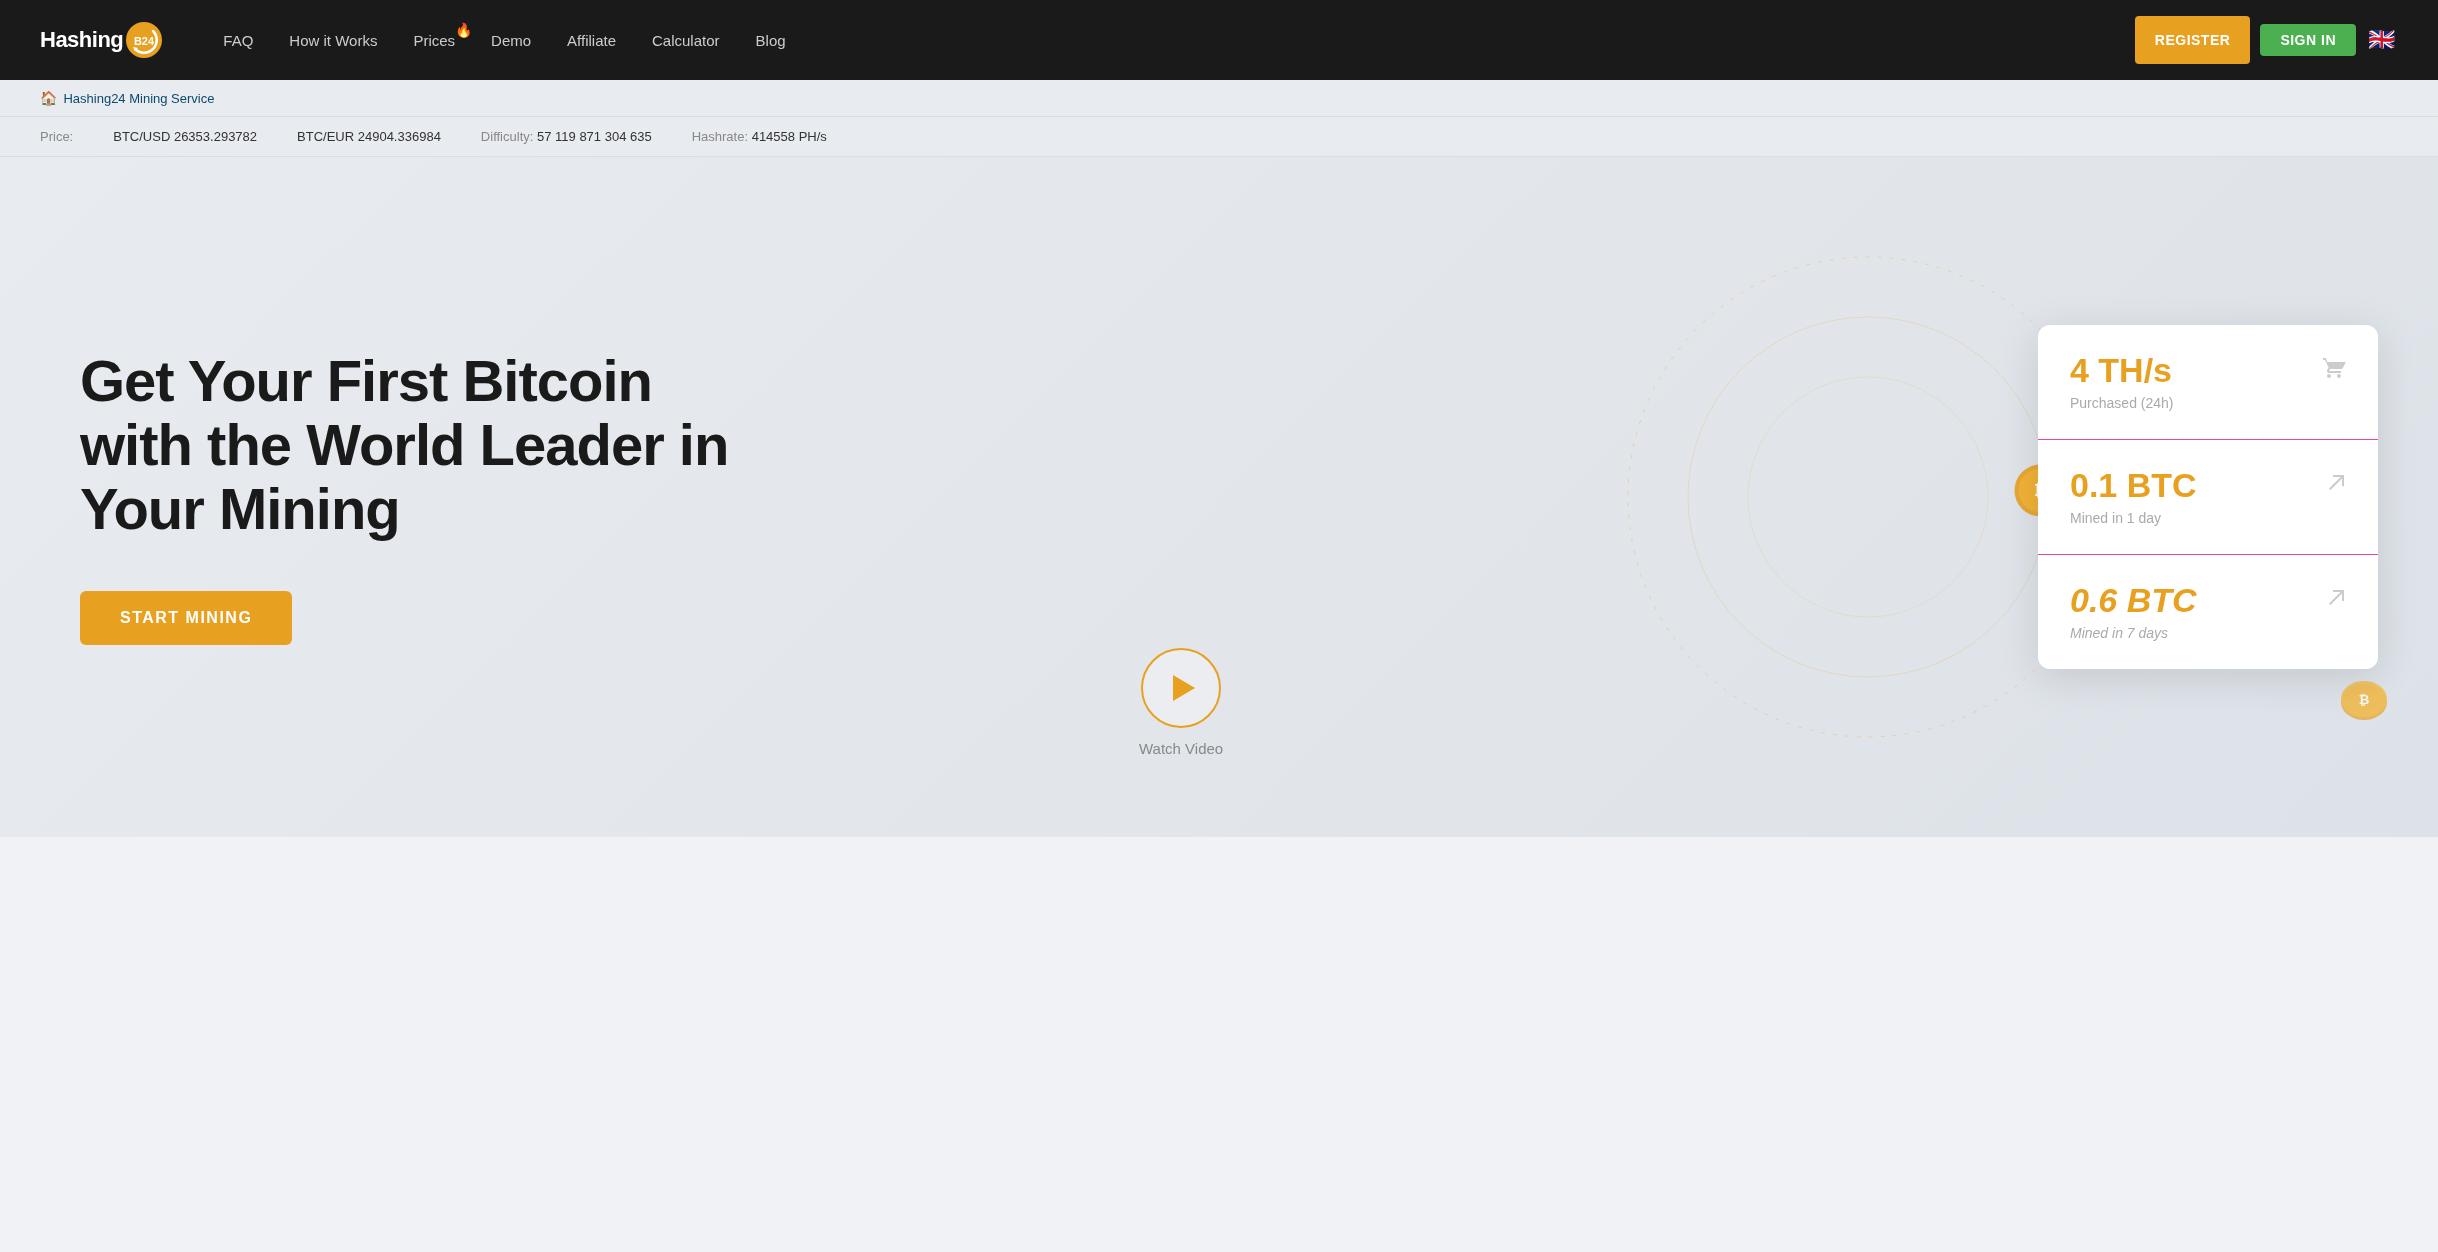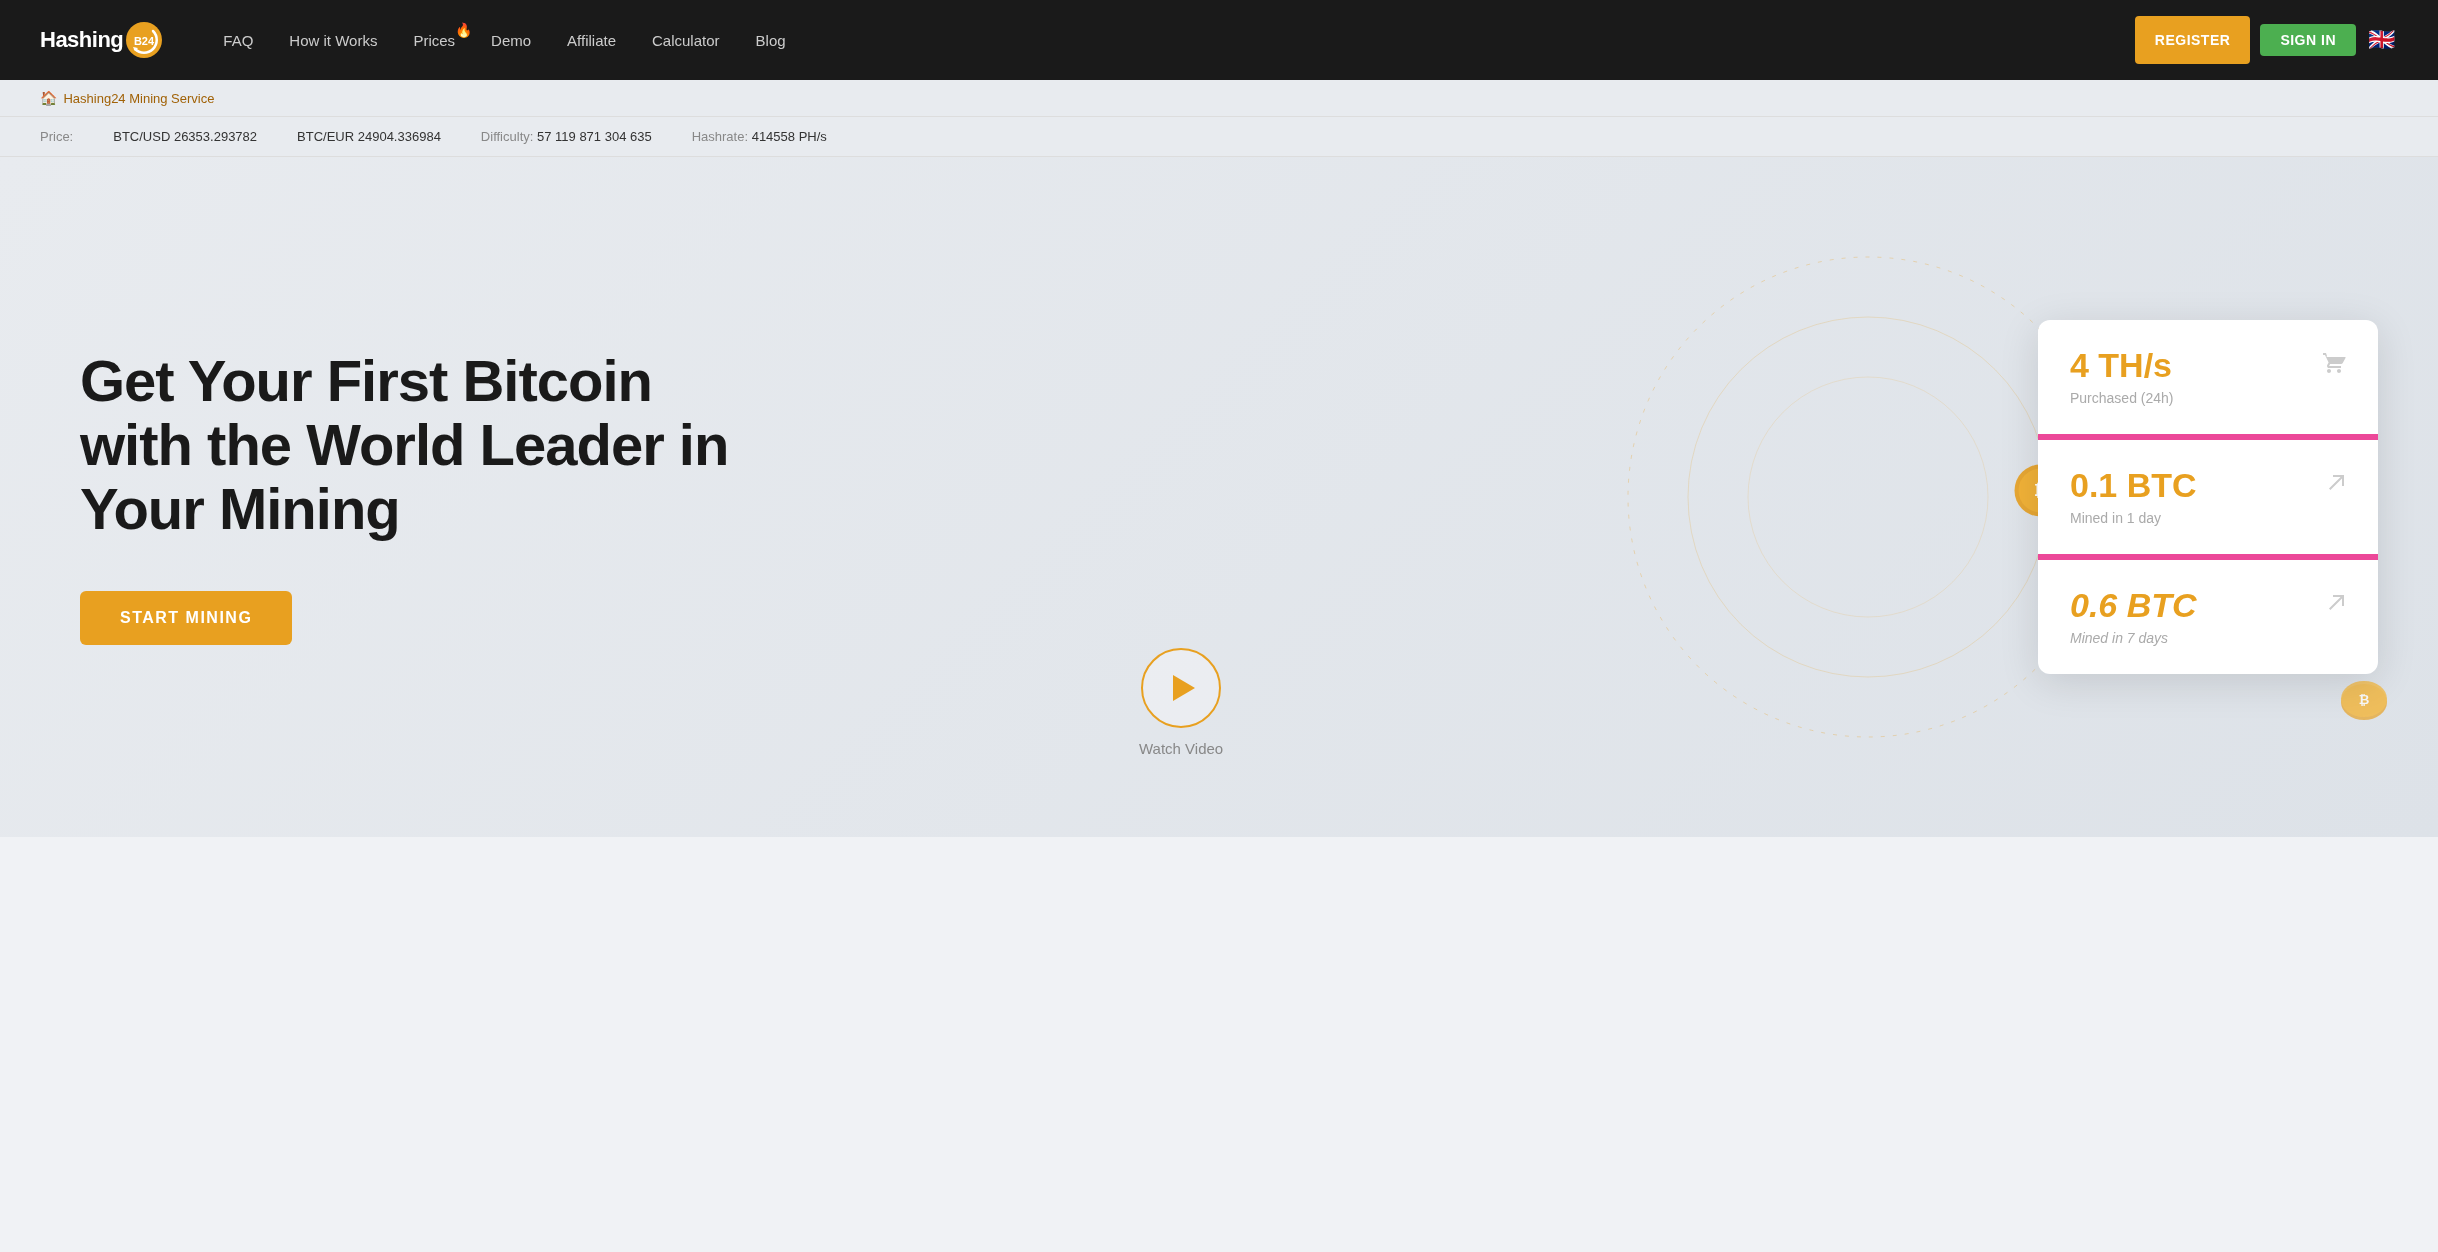--- a/index.html
+++ b/index.html
@@ -98,21 +98,21 @@
       gap: 6px;
       font-size: 13px;
       color: #888;
       border-bottom: 1px solid #ddd;
     }
     .breadcrumb-home-icon {
       font-size: 14px;
       color: #999;
     }
     .breadcrumb-text {
-      color: #a16207;
+      color: #0c4a6e;
     }
 
     
     .ticker-bar {
       background: #e8ebef;
       padding: 12px 40px;
       display: flex;
       align-items: center;
       gap: 40px;
       font-size: 13px;
@@ -215,21 +215,21 @@
       transform: translateY(-50%);
       background: #fff;
       border-radius: 12px;
       box-shadow: 0 8px 40px rgba(0,0,0,0.12);
       width: 340px;
       overflow: hidden;
       z-index: 4;
     }
     .stat-row {
       padding: 28px 32px;
-      border-bottom: 6px solid #ec4899;
+      border-bottom: 1px solid #ec4899;
       display: flex;
       align-items: flex-start;
       justify-content: space-between;
     }
     .stat-row:last-child { border-bottom: none; font-style: italic; }
     .stat-value {
       font-size: 34px;
       font-weight: 700;
       color: #e8a020;
       line-height: 1;

